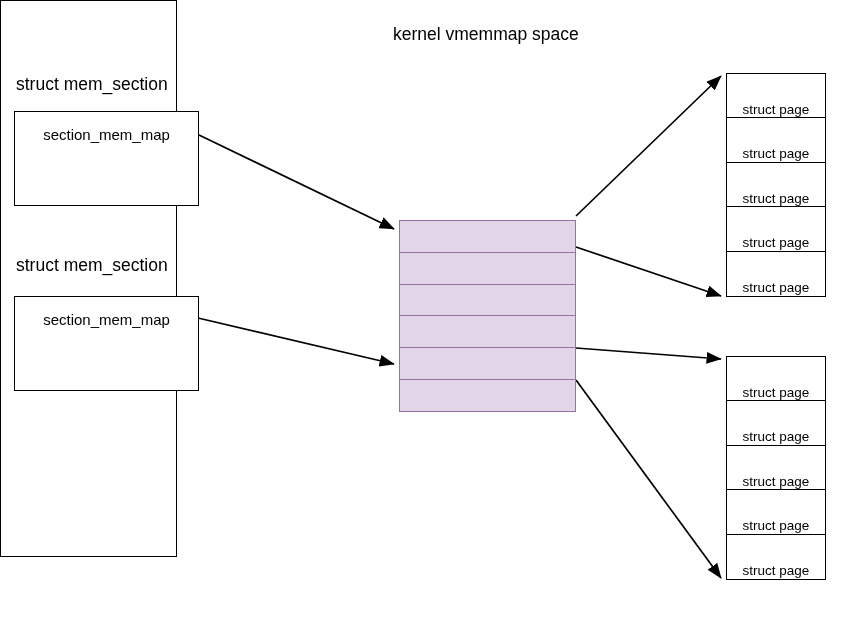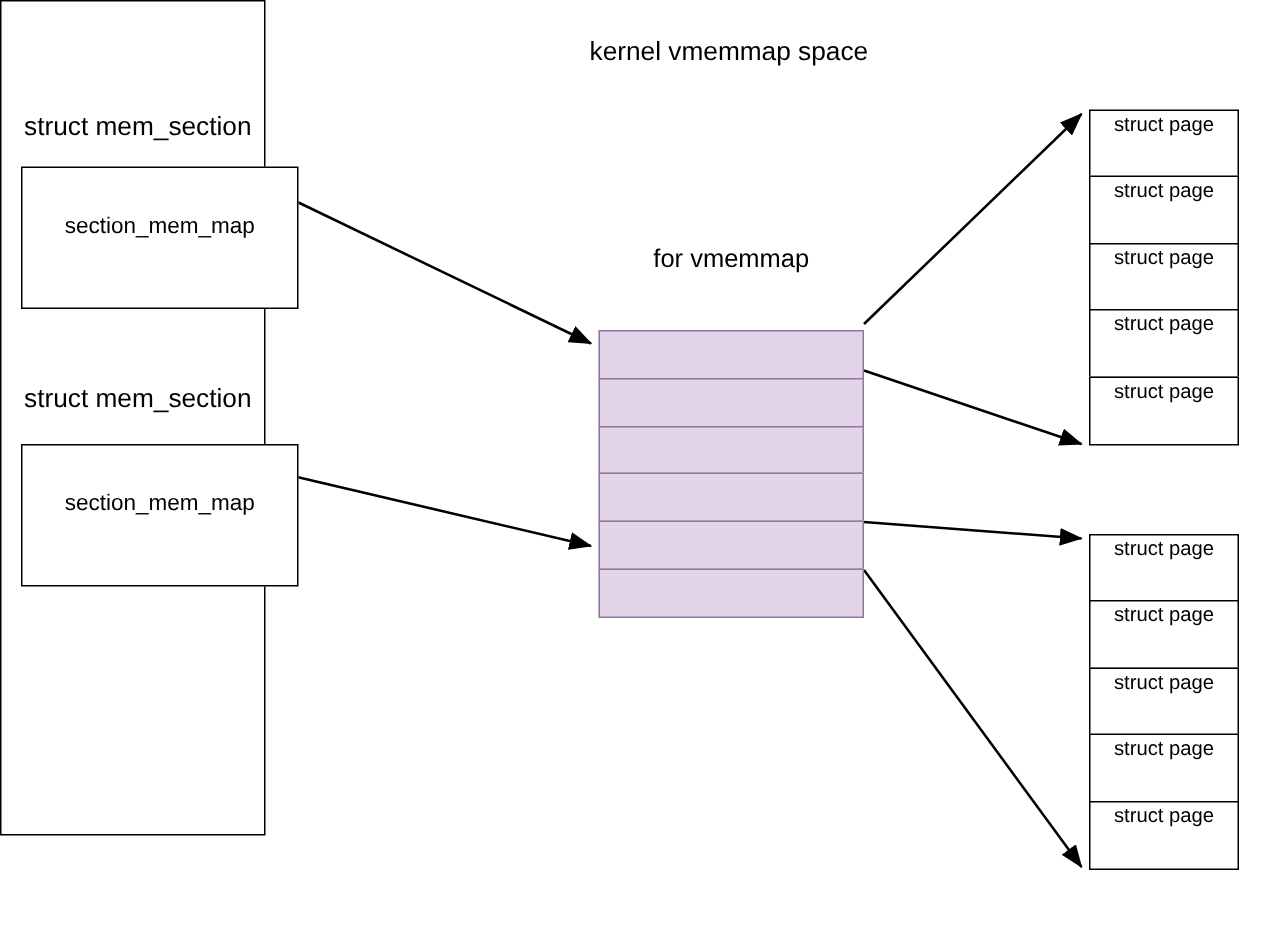--- a/index.html
+++ b/index.html
@@ -48,21 +48,21 @@
     position: absolute;
     font-size: 17.5px;
     line-height: 20px;
     color: #000000;
     white-space: nowrap;
   }
   
   .memsection-box {
     width: 185px;
     height: 95px;
-    padding-top: 30px;
+    padding-top: 14px;
   }
   .memsection-box .node-label { font-size: 15px; }
 
   
   #kernel-box {
     left: 399px;
     top: 55px;
     width: 177px;
     height: 557px;
     border: 1.6px solid #000000;
@@ -107,21 +107,21 @@
     display: flex;
     flex-direction: column;
   }
   .page-box {
     box-sizing: border-box;
     height: 46px;
     background: #ffffff;
     border: 1.6px solid #000000;
     margin-bottom: -1.6px;
     display: flex;
-    align-items: flex-start;
+    align-items: flex-end;
     justify-content: center;
   }
   .page-box:last-child { margin-bottom: 0; }
   .page-box .node-label { font-size: 13.5px; }
 
   #page-group-top { top: 73px; }
   #page-group-bottom { top: 356px; }
 </style>
 </head>
 <body>
@@ -155,21 +155,20 @@
 
   <div class="caption" style="left:16px; top:255px;">struct mem_section</div>
   <div class="node memsection-box" style="left:14px; top:296px;">
     <span class="node-label">section_mem_map</span>
   </div>
 
   <div class="caption" style="left:393px; top:24px;">kernel vmemmap space</div>
   <div id="kernel-box"></div>
 
   <div id="vmemmap-label">
-    <div>for vmemmap</div>
   </div>
 
   <div id="vmemmap-band">
     <div class="vmem-cell"></div>
     <div class="vmem-cell"></div>
     <div class="vmem-cell"></div>
     <div class="vmem-cell"></div>
     <div class="vmem-cell"></div>
     <div class="vmem-cell"></div>
   </div>

